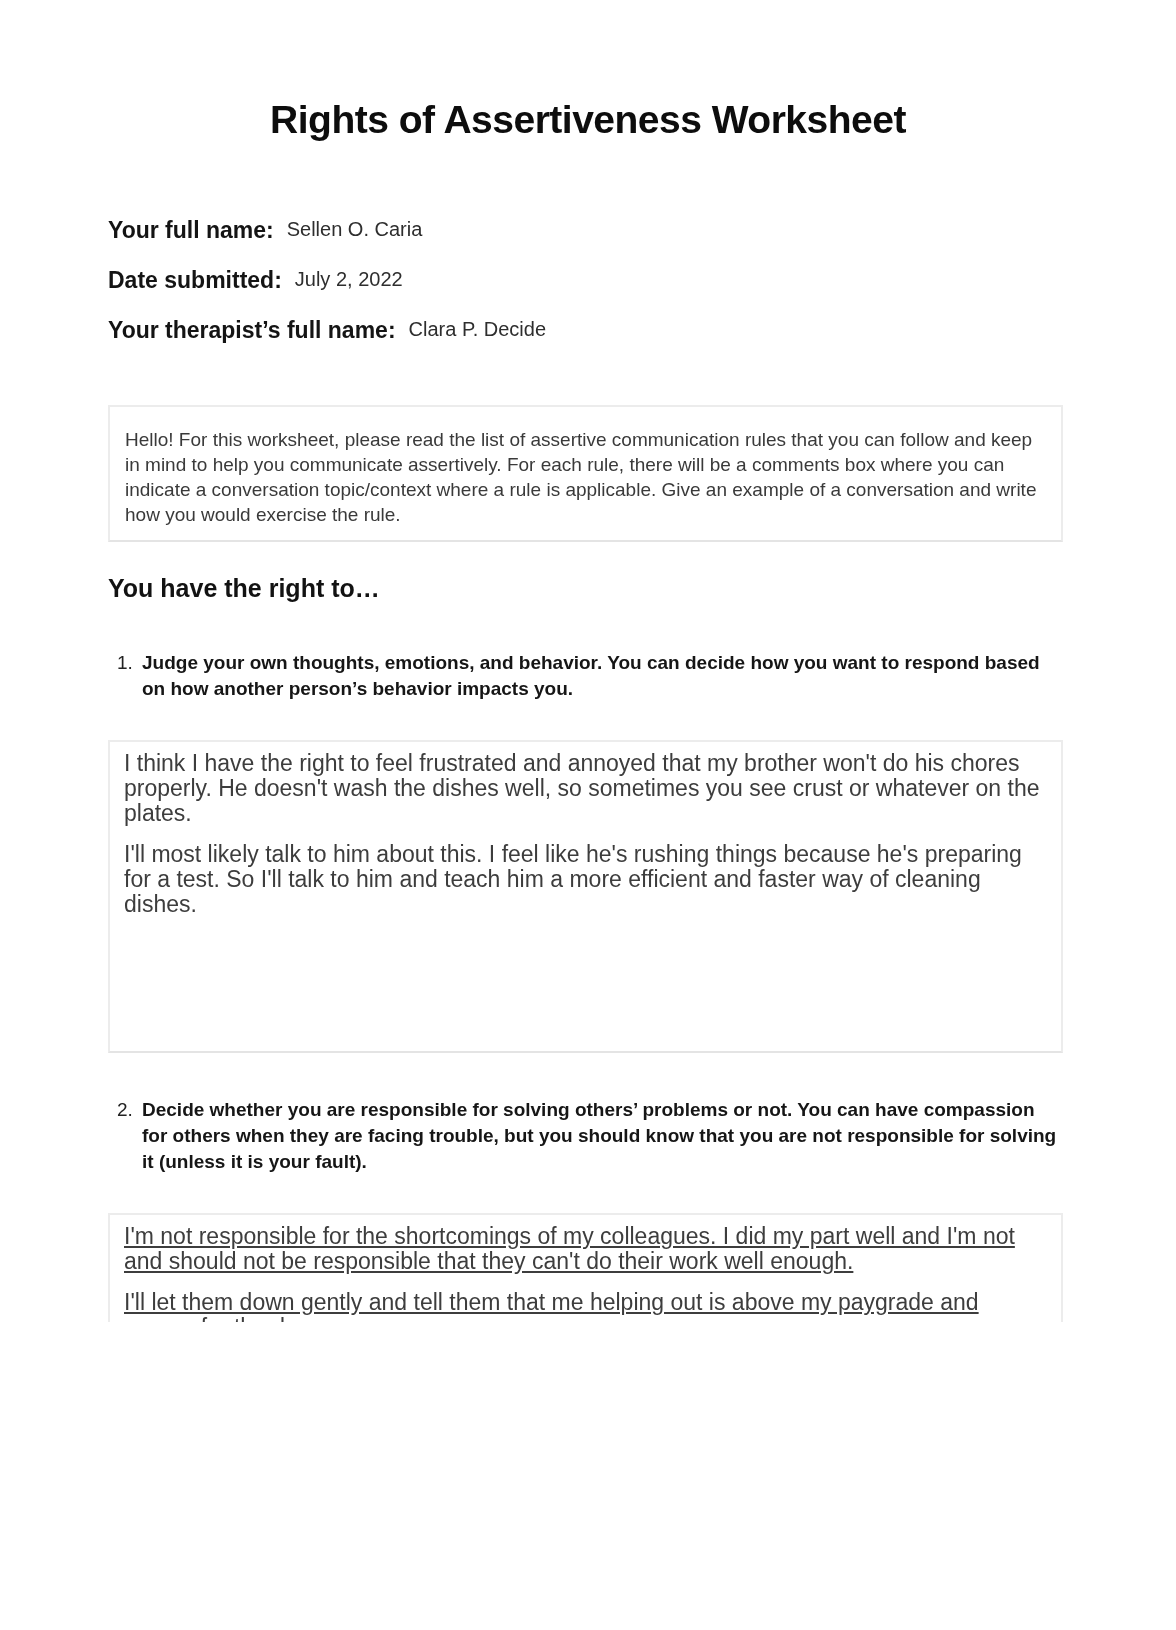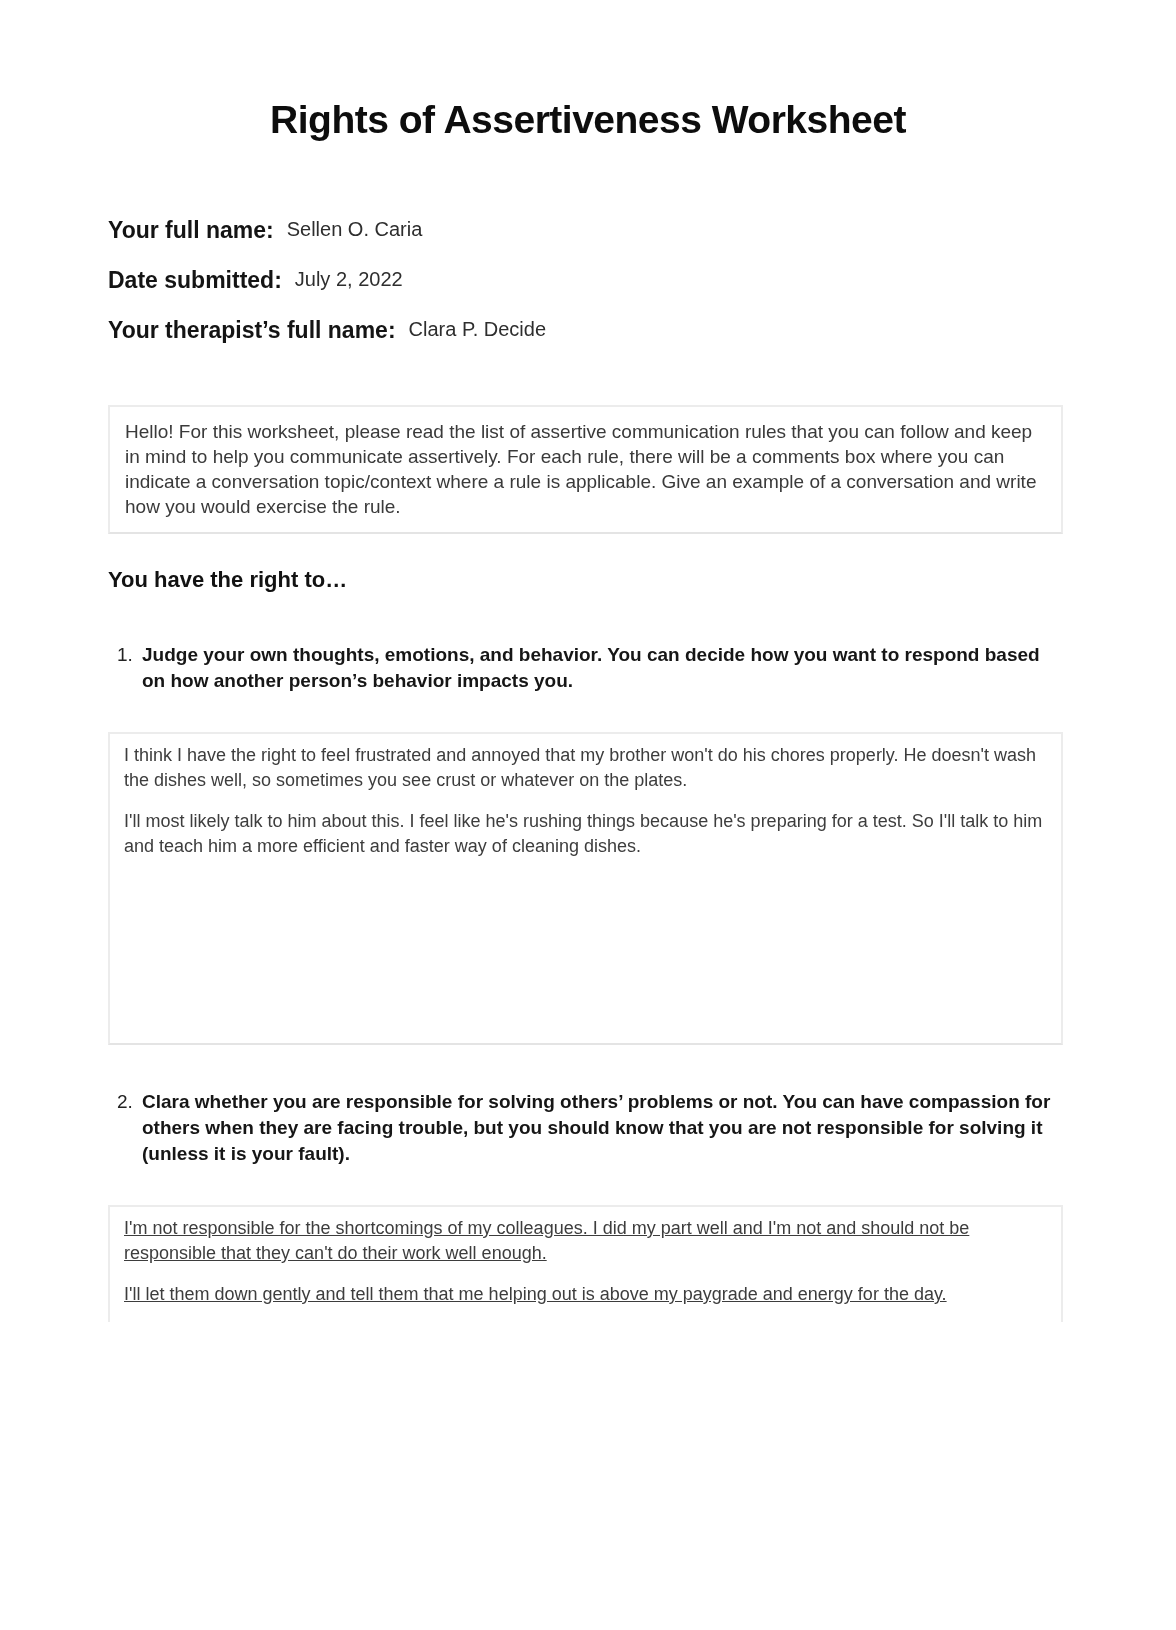--- a/index.html
+++ b/index.html
@@ -47,29 +47,29 @@
     color: #2e2e2e;
     margin-left: 13px;
     position: relative;
     top: -2px;
     white-space: nowrap;
   }
   .intro-box {
     margin-top: 62px;
     border: 2px solid #ececec;
     border-bottom-color: #e4e4e4;
-    padding: 12px 15px 13px 15px;
+    padding: 20px 15px 13px 15px;
     font-size: 19px;
     line-height: 25px;
     color: #3a3a3a;
   }
   .section-heading {
     margin-top: 19px;
     padding-top: 15px;
-    font-size: 22px;
+    font-size: 25px;
     line-height: 24px;
     font-weight: bold;
     color: #121212;
   }
   .question {
     display: flex;
     margin-top: 50px;
     font-size: 19px;
     line-height: 26px;
   }
@@ -83,21 +83,21 @@
   .q-prompt {
     font-weight: bold;
     color: #161616;
     flex: 1;
   }
   .answer-box {
     margin-top: 38px;
     border: 2px solid #ececec;
     border-bottom-color: #e4e4e4;
     padding: 9px 14px;
-    font-size: 18px;
+    font-size: 23px;
     line-height: 25px;
     color: #3d3d3d;
     overflow: hidden;
   }
   .answer-box.box-1 { height: 313px; }
   .answer-box.box-2 { height: 370px; margin-top: 38px; text-decoration: underline; }
   .answer-box p + p { margin-top: 16px; }
   .q2 { margin-top: 44px; }
 </style>
 </head>
@@ -133,21 +133,21 @@
       <span class="q-prompt">Judge your own thoughts, emotions, and behavior. You can decide how you want to respond based on how another person’s behavior impacts you.</span>
     </div>
 
     <div class="answer-box box-1">
       <p>I think I have the right to feel frustrated and annoyed that my brother won't do his chores properly. He doesn't wash the dishes well, so sometimes you see crust or whatever on the plates.</p>
       <p>I'll most likely talk to him about this. I feel like he's rushing things because he's preparing for a test. So I'll talk to him and teach him a more efficient and faster way of cleaning dishes.</p>
     </div>
 
     <div class="question q2">
       <span class="q-number">2.</span>
-      <span class="q-prompt">Clara whether you are responsible for solving others’ problems or not. You can have compassion for others when they are facing trouble, but you should know that you are not responsible for solving it (unless it is your fault).</span>
+      <span class="q-prompt">Decide whether you are responsible for solving others’ problems or not. You can have compassion for others when they are facing trouble, but you should know that you are not responsible for solving it (unless it is your fault).</span>
     </div>
 
     <div class="answer-box box-2">
       <p>I'm not responsible for the shortcomings of my colleagues. I did my part well and I'm not and should not be responsible that they can't do their work well enough.</p>
       <p>I'll let them down gently and tell them that me helping out is above my paygrade and energy for the day.</p>
     </div>
   </div>
 </div>
 
 </body></html>

